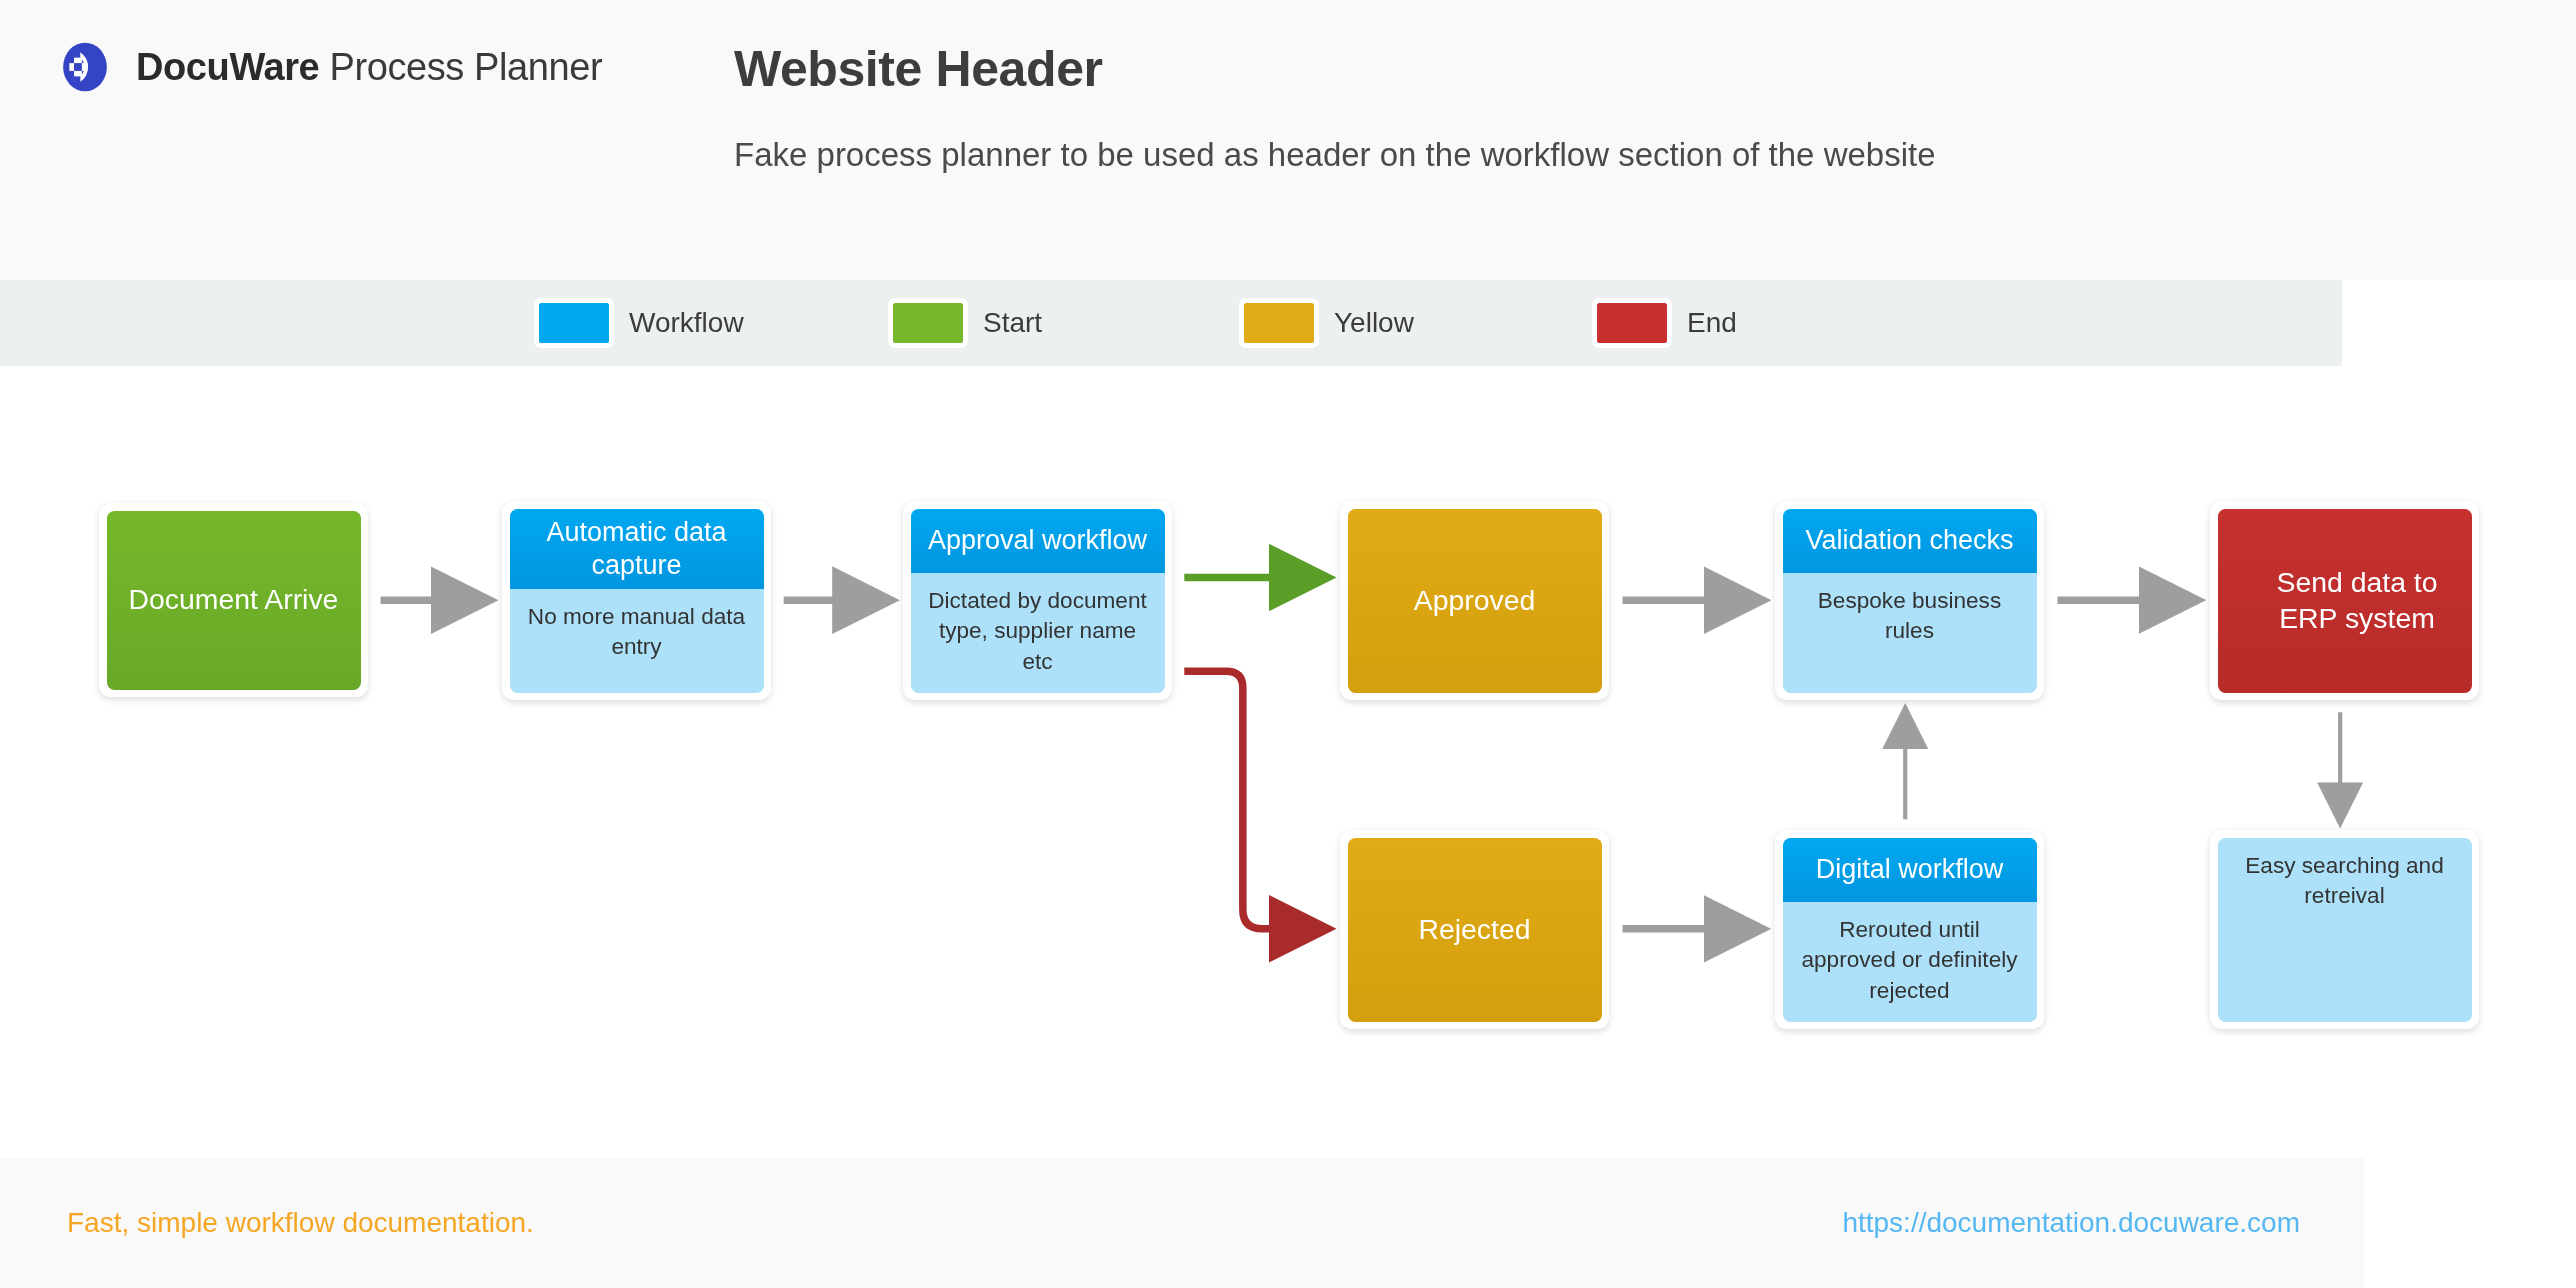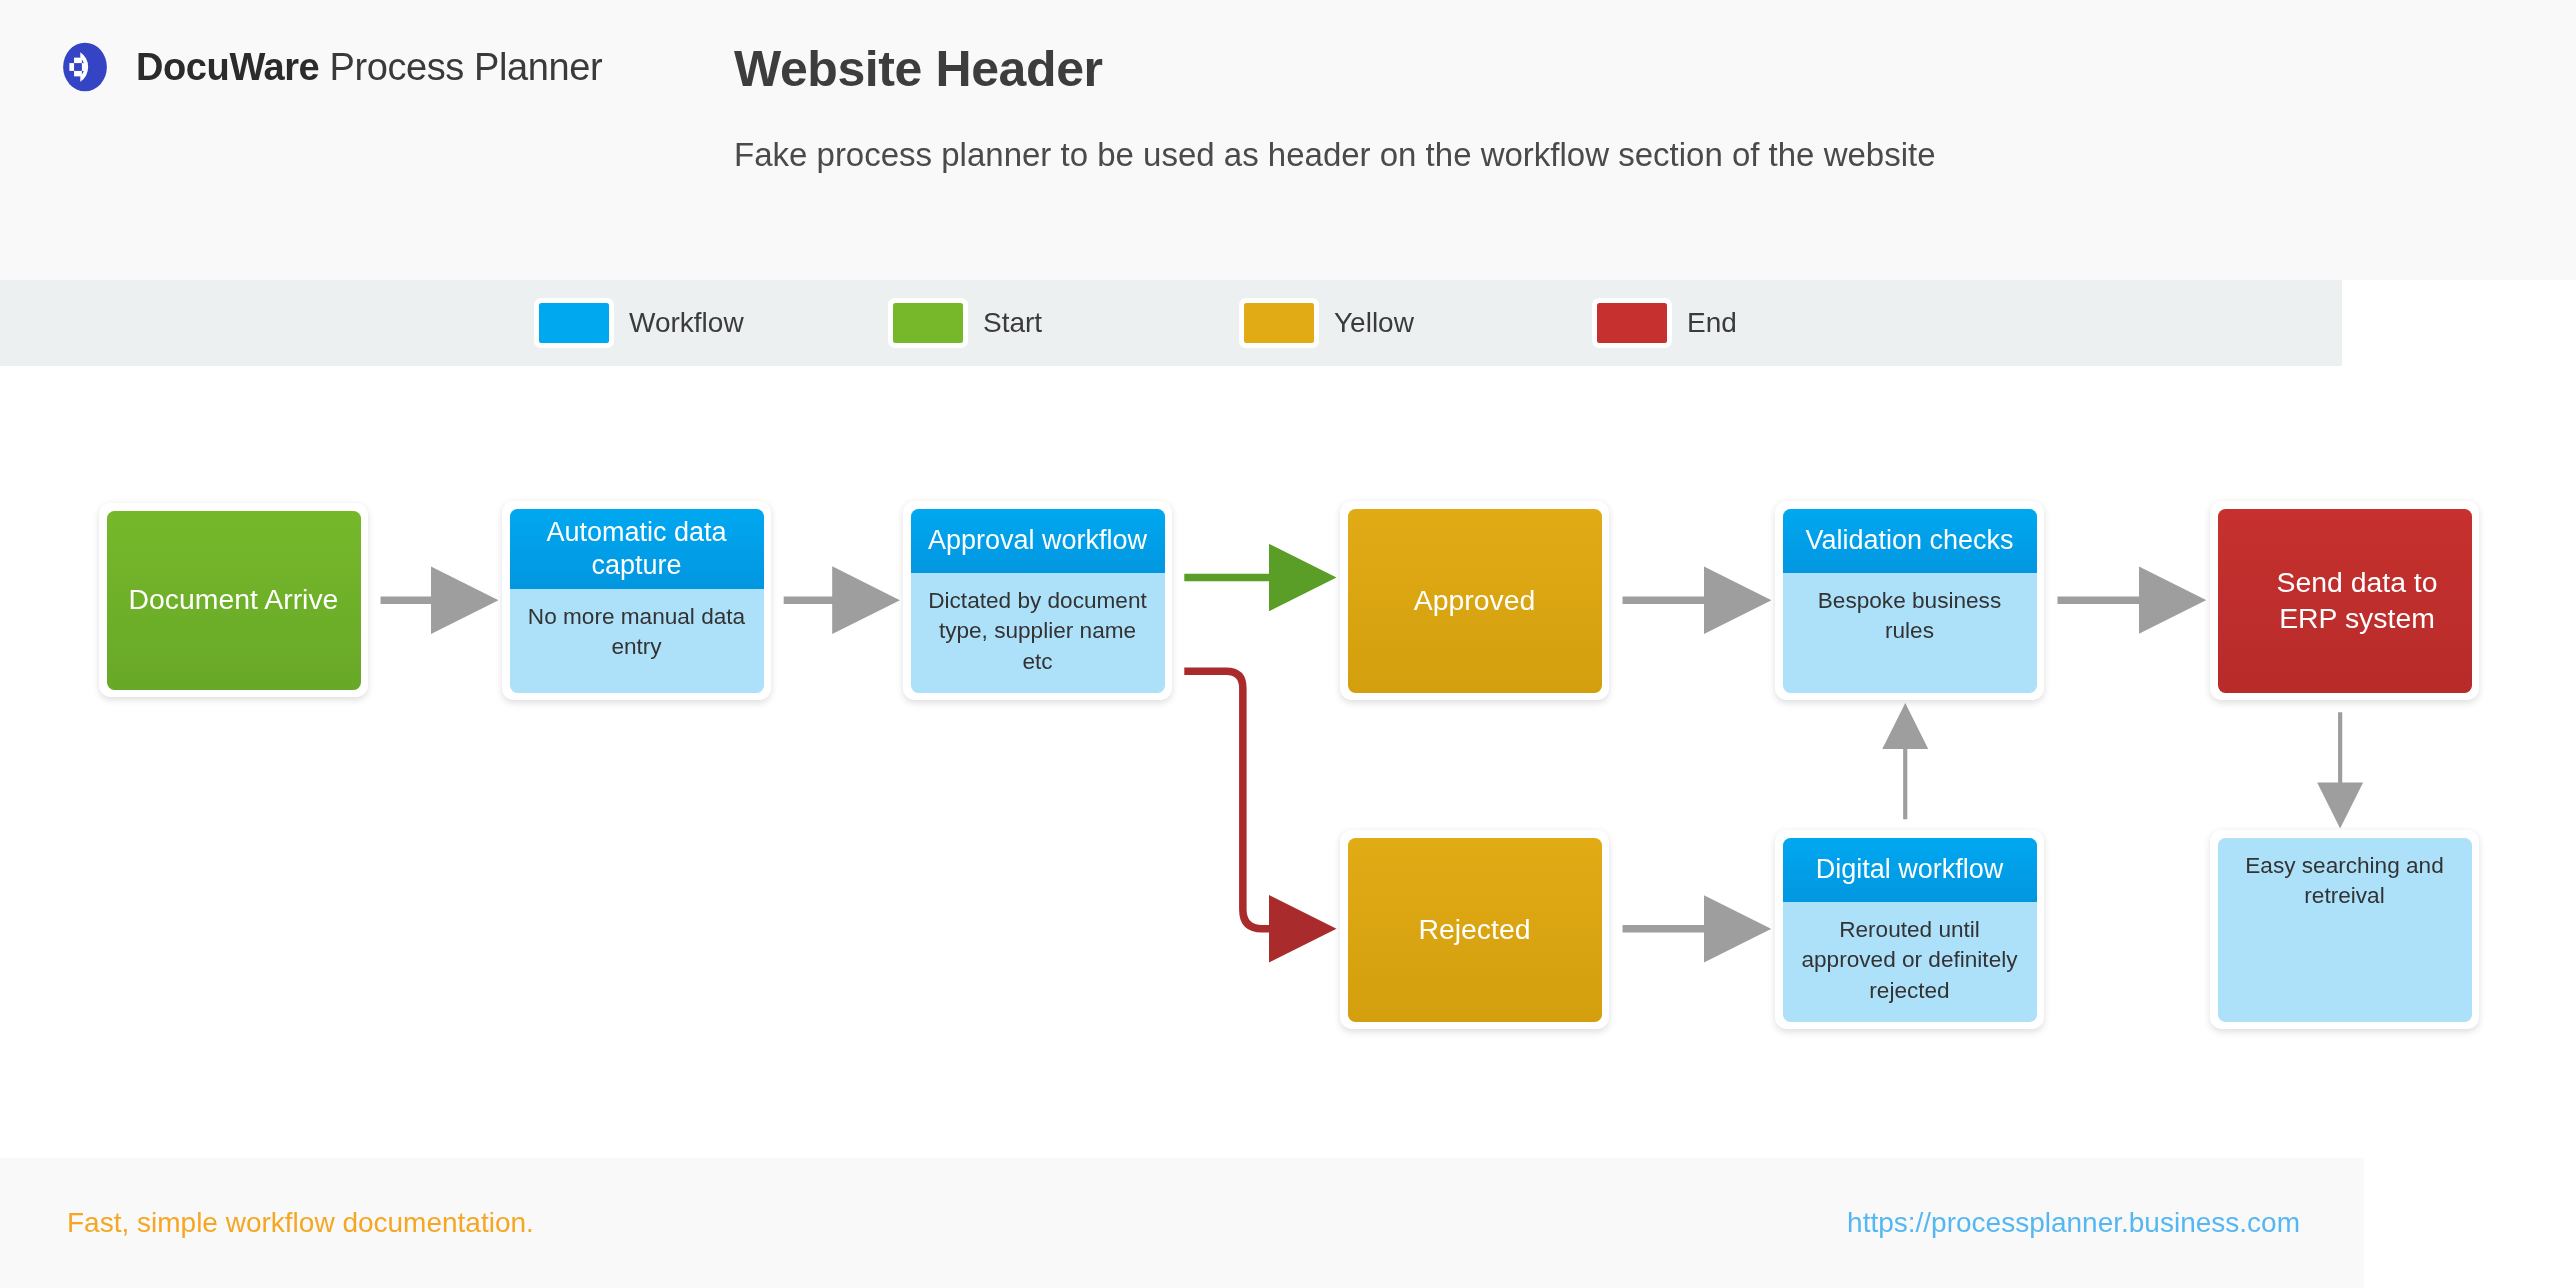--- a/index.html
+++ b/index.html
@@ -258,17 +258,17 @@
         <div class="node node-split" style="left: 2210px; top: 464px; width: 269px; height: 199px;">
           <div class="node-inner">
             <div class="node-body">Easy searching and retreival</div>
           </div>
         </div>
       </div>
   </div>
 
   <div class="footer">
     <div class="footer-tag">Fast, simple workflow documentation.</div>
-    <a class="footer-url" href="#">https://processplanner.business.com</a>
+    <a class="footer-url" href="#">https://documentation.docuware.com</a>
   </div>
 
 </div>
 
 
 </body></html>

